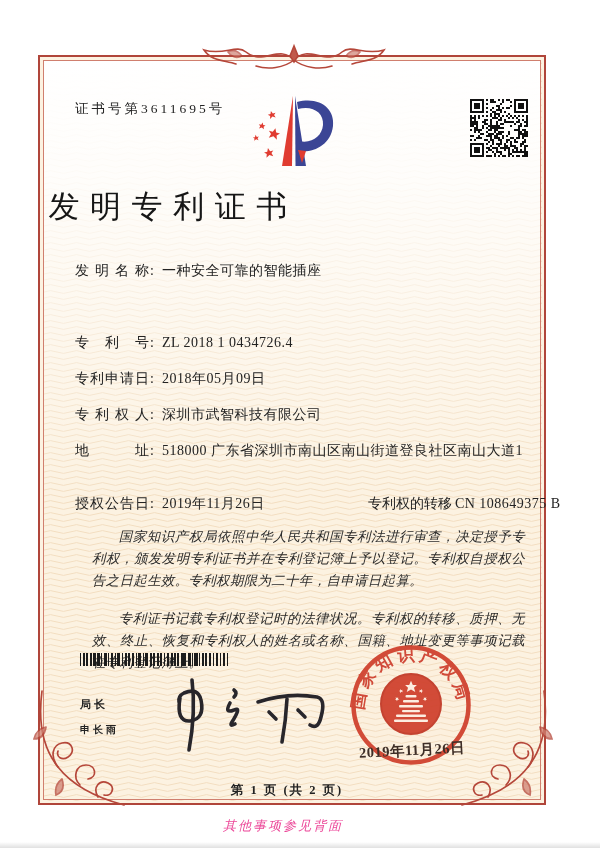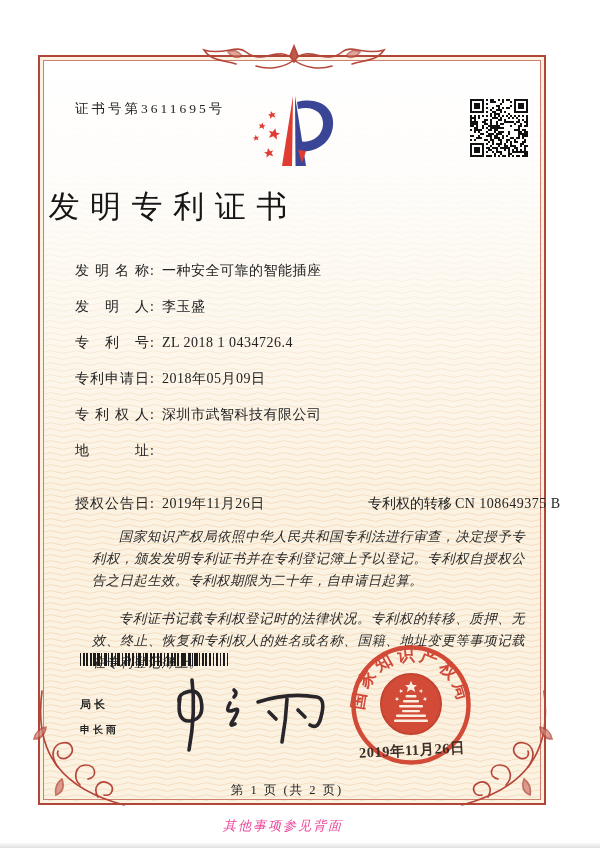--- a/index.html
+++ b/index.html
@@ -36,21 +36,21 @@
      background-image:
        repeating-linear-gradient(90deg,#1c1c1c 0 1.5px,rgba(0,0,0,0) 1.5px 3.5px),
        repeating-linear-gradient(90deg,#1c1c1c 0 1px,rgba(0,0,0,0) 1px 6.5px),
        repeating-linear-gradient(90deg,rgba(0,0,0,0) 0 4px,#1c1c1c 4px 5.5px,rgba(0,0,0,0) 5.5px 11px);}
   .sig-title{position:absolute;left:80px;top:697px;font-size:11px;letter-spacing:3px;font-weight:600;}
   .sig-name{position:absolute;left:80px;top:723px;font-size:10px;letter-spacing:3px;font-weight:600;}
   .signature{position:absolute;left:168px;top:672px;}
   .seal{position:absolute;left:346px;top:640px;opacity:.95;}
   .seal-date{position:absolute;left:350px;top:741px;width:124px;text-align:center;font-size:14.5px;
              font-weight:700;color:#3e2e27;letter-spacing:.5px;transform:rotate(-3deg);}
-  .page-num{position:absolute;left:38px;top:782px;width:498px;text-align:center;font-size:12.5px;letter-spacing:2px;}
+  .page-num{position:absolute;left:38px;top:782px;width:498px;text-align:center;font-size:12.5px;letter-spacing:2px;font-weight:bold;}
   .back-note{position:absolute;left:38px;top:817px;width:490px;text-align:center;font-size:13px;
              font-style:italic;letter-spacing:2px;color:#ec4899;}
   .flourish{position:absolute;pointer-events:none;}
   .edge-shadow{position:absolute;left:0;bottom:0;width:100%;height:6px;
                background:linear-gradient(rgba(0,0,0,0),rgba(0,0,0,.12));}
 </style>
 </head>
 <body>
 
 <div class="page">
@@ -426,34 +426,31 @@
       <rect x="0" y="22" width="7" height="7" fill="#111"></rect>
       <rect x="1" y="23" width="5" height="5" fill="#fff"></rect>
       <rect x="2" y="24" width="3" height="3" fill="#111"></rect>
     </svg>
 
   <div class="title">发明专利证书</div>
 
   <div class="frow" style="top:261px">
     <span class="flabel">发明名称</span><span class="fcolon">:</span><span class="fvalue">一种安全可靠的智能插座</span>
   </div>
-  <div class="frow" style="top:297px">
-    <span class="flabel">发明人</span><span class="fcolon">:</span><span class="fvalue">李玉盛</span>
-  </div>
   <div class="frow" style="top:333px">
     <span class="flabel">专利号</span><span class="fcolon">:</span><span class="fvalue">ZL 2018 1 0434726.4</span>
   </div>
   <div class="frow" style="top:369px">
     <span class="flabel">专利申请日</span><span class="fcolon">:</span><span class="fvalue">2018年05月09日</span>
   </div>
   <div class="frow" style="top:405px">
     <span class="flabel">专利权人</span><span class="fcolon">:</span><span class="fvalue">深圳市武智科技有限公司</span>
   </div>
   <div class="frow addr" style="top:441px">
-    <span class="flabel">地址</span><span class="fcolon">:</span><span class="fvalue"></span>
+    <span class="flabel">地址</span><span class="fcolon">:</span><span class="fvalue"><span class="vline">518000 广东省深圳市南山区南山街道登良社区南山大道1</span></span>
   </div>
   <div class="frow" style="top:494px;width:467px">
     <span class="flabel">授权公告日</span><span class="fcolon">:</span><span class="fvalue">2019年11月26日</span>
     <span class="grant2"><span class="flabel">专利权的转移</span><span class="fcolon">:</span><span class="fvalue">CN 108649375 B</span></span>
   </div>
 
   <div class="body-text">
     <p>国家知识产权局依照中华人民共和国专利法进行审查，决定授予专利权，颁发发明专利证书并在专利登记簿上予以登记。专利权自授权公告之日起生效。专利权期限为二十年，自申请日起算。</p>
     <p>专利证书记载专利权登记时的法律状况。专利权的转移、质押、无效、终止、恢复和专利权人的姓名或名称、国籍、地址变更等事项记载在专利登记簿上。</p>
   </div>

